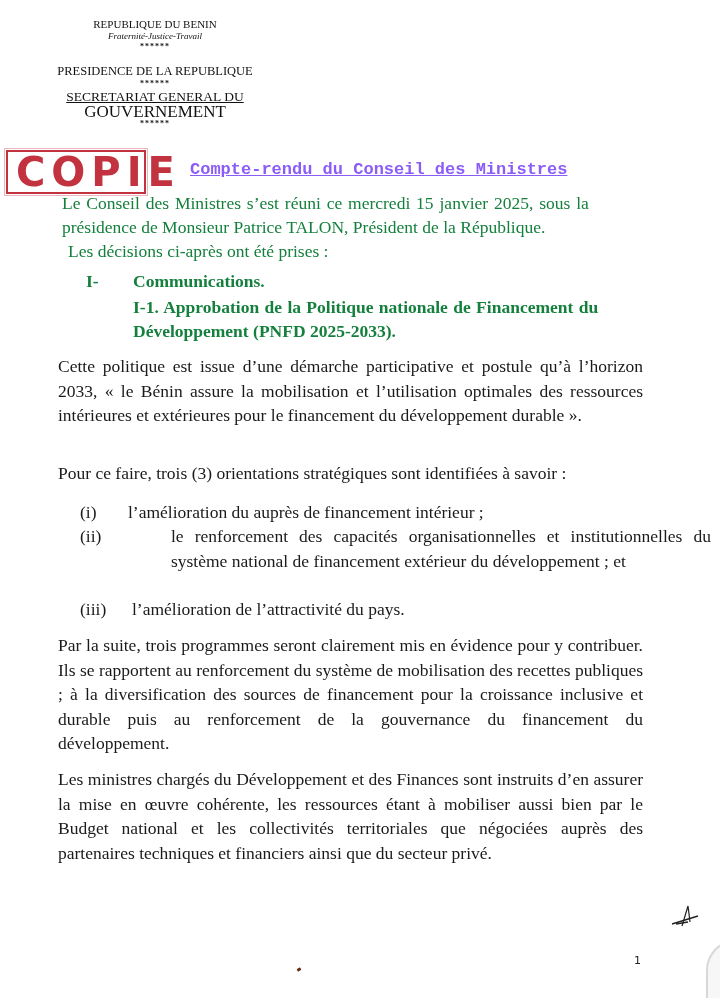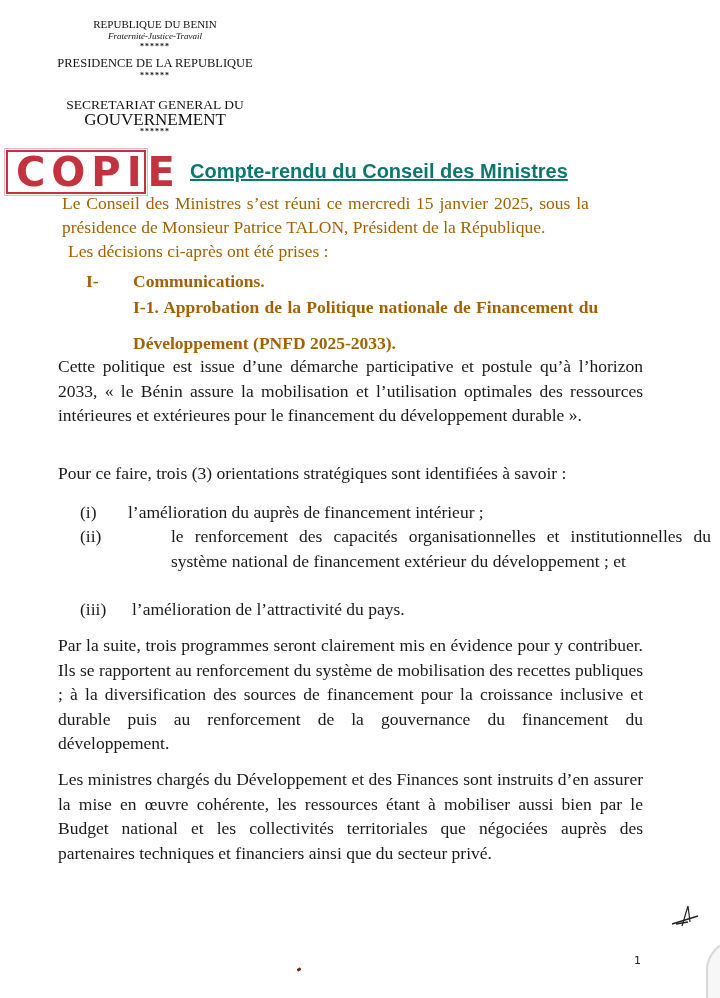--- a/index.html
+++ b/index.html
@@ -14,60 +14,60 @@
       position:absolute; left:6px; top:150px; width:140px; height:44px;
       border:2px solid #c2333f; box-sizing:border-box;
       color:#c2333f; font-family:"DejaVu Sans", sans-serif; font-weight:bold;
       font-size:40px; letter-spacing:6px; line-height:40px; padding-left:8px;
     }
     .stamp::after{
       content:""; position:absolute; left:-4px; right:-4px; top:-4px; bottom:-4px;
       border:1px solid rgba(194,51,63,0.35);
     }
     .doc-title {
-      position:absolute; left:190px; top:160px; font-family:Liberation Sans, sans-serif;
-      font-weight:bold; font-size:20px; text-decoration:underline; color:#0f766e;
+      position:absolute; left:190px; top:160px; font-family:Liberation Mono, monospace;
+      font-weight:bold; font-size:17px; text-decoration:underline; color:#8b5cf6;
     }
-    .line { position:absolute; font-family:"Liberation Serif", serif; font-size:17.5px; color:#a16207; white-space:nowrap; }
+    .line { position:absolute; font-family:"Liberation Serif", serif; font-size:17.5px; color:#15803d; white-space:nowrap; }
     .para { position:absolute; font-family:"Liberation Serif", serif; font-size:17.5px; line-height:24.5px; color:#1a1a1a; text-align:justify; text-align-last:left; }
     .bold { font-weight:bold; }
     .li { position:absolute; font-family:"Liberation Serif", serif; font-size:17.5px; line-height:24.5px; color:#1a1a1a; }
     .li-num { position:absolute; left:0; }
     .li-text { position:absolute; left:48px; width:540px; text-align:justify; }
     .page-num { position:absolute; left:634px; top:954px; font-family:"DejaVu Sans", sans-serif; font-size:11px; color:#222; }
     .signature { position:absolute; left:668px; top:902px; }
     .curl { position:absolute; left:706px; top:940px; width:40px; height:80px; border-left:2px solid #d8d8d8; border-top:2px solid #d8d8d8; border-top-left-radius:30px; background:#f7f7f7; }
     .speck { position:absolute; left:297px; top:968px; width:4px; height:3px; background:#6b2a14; transform:rotate(-30deg); border-radius:1px; }
   </style>
 </head>
 <body>
 
 <div class="header-block" style="top:18px;">
   <span class="hdr-line" style="font-size:11px; line-height:13px;">REPUBLIQUE DU BENIN</span>
   <span class="hdr-line" style="font-size:9px; font-style:italic; line-height:11px;">Fraternité-Justice-Travail</span>
   <span class="stars">******</span>
-  <span class="hdr-line" style="font-size:12.5px; line-height:15px; margin-top:4px;">PRESIDENCE DE LA REPUBLIQUE</span>
+  <span class="hdr-line" style="font-size:12.5px; line-height:15px; margin-top:12px;">PRESIDENCE DE LA REPUBLIQUE</span>
   <span class="stars">******</span>
-  <span class="hdr-line" style="font-size:13.5px; line-height:15px; margin-top:16px;">SECRETARIAT GENERAL DU</span>
+  <span class="hdr-line" style="font-size:13.5px; line-height:15px; margin-top:0;text-decoration:underline;">SECRETARIAT GENERAL DU</span>
   <span class="hdr-line" style="font-size:17px; line-height:15px;">GOUVERNEMENT</span>
   <span class="stars">******</span>
 </div>
 
 <div class="stamp">COPIE</div>
 
 <div class="doc-title">Compte-rendu du Conseil des Ministres</div>
 
 <div class="line" style="left:62px; top:193px; word-spacing:1.5px;">Le Conseil des Ministres s’est réuni ce mercredi 15 janvier 2025, sous la</div>
 <div class="line" style="left:62px; top:217px;">présidence de Monsieur Patrice TALON, Président de la République.</div>
 <div class="line" style="left:68px; top:241px;">Les décisions ci-après ont été prises :</div>
 
 <div class="line bold" style="left:86px; top:271px;">I-</div>
 <div class="line bold" style="left:133px; top:271px;">Communications.</div>
 <div class="line bold" style="left:133px; top:297px; word-spacing:1px;">I-1. Approbation de la Politique nationale de Financement du</div>
-<div class="line bold" style="left:133px; top:333px;">Développement (PNFD 2025-2033).</div>
+<div class="line bold" style="left:133px; top:321px;">Développement (PNFD 2025-2033).</div>
 
 <div class="para" style="left:58px; top:354px; width:585px;">Cette politique est issue d’une démarche participative et postule qu’à l’horizon 2033, « le Bénin assure la mobilisation et l’utilisation optimales des ressources intérieures et extérieures pour le financement du développement durable ».</div>
 
 <div class="para" style="left:58px; top:461px; width:585px;">Pour ce faire, trois (3) orientations stratégiques sont identifiées à savoir :</div>
 
 <div class="li" style="left:80px; top:500px; width:590px; height:25px;">
   <span class="li-num">(i)</span>
   <span class="li-text">l’amélioration du auprès de financement intérieur ;</span>
 </div>
 <div class="li" style="left:80px; top:524px; width:590px; height:75px;">

